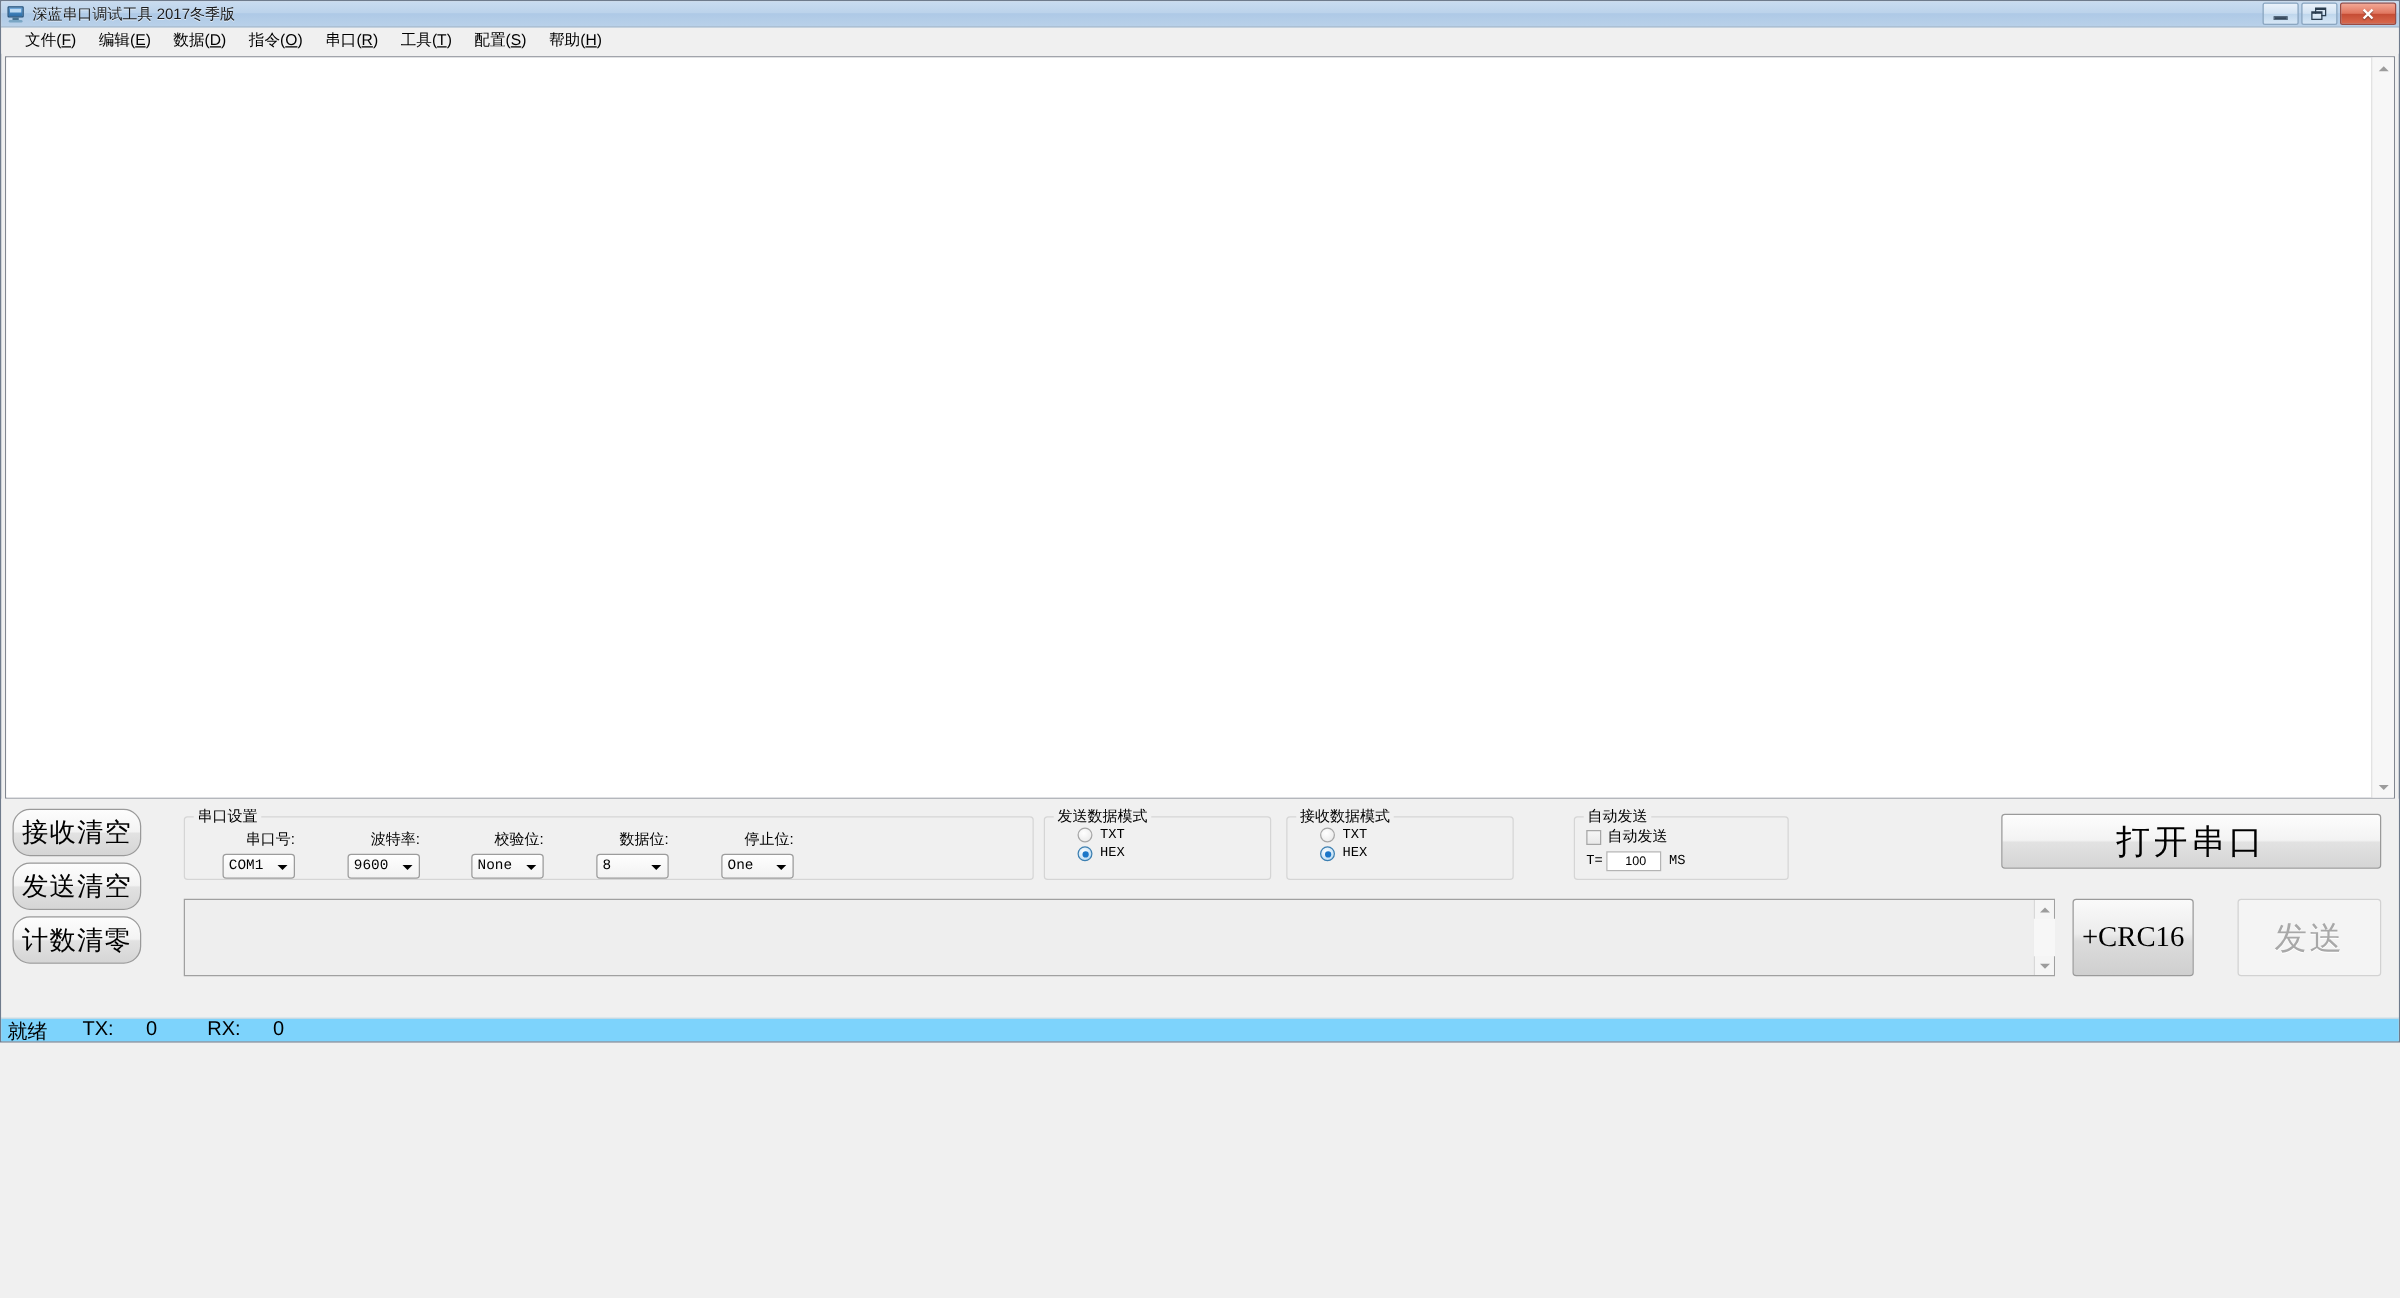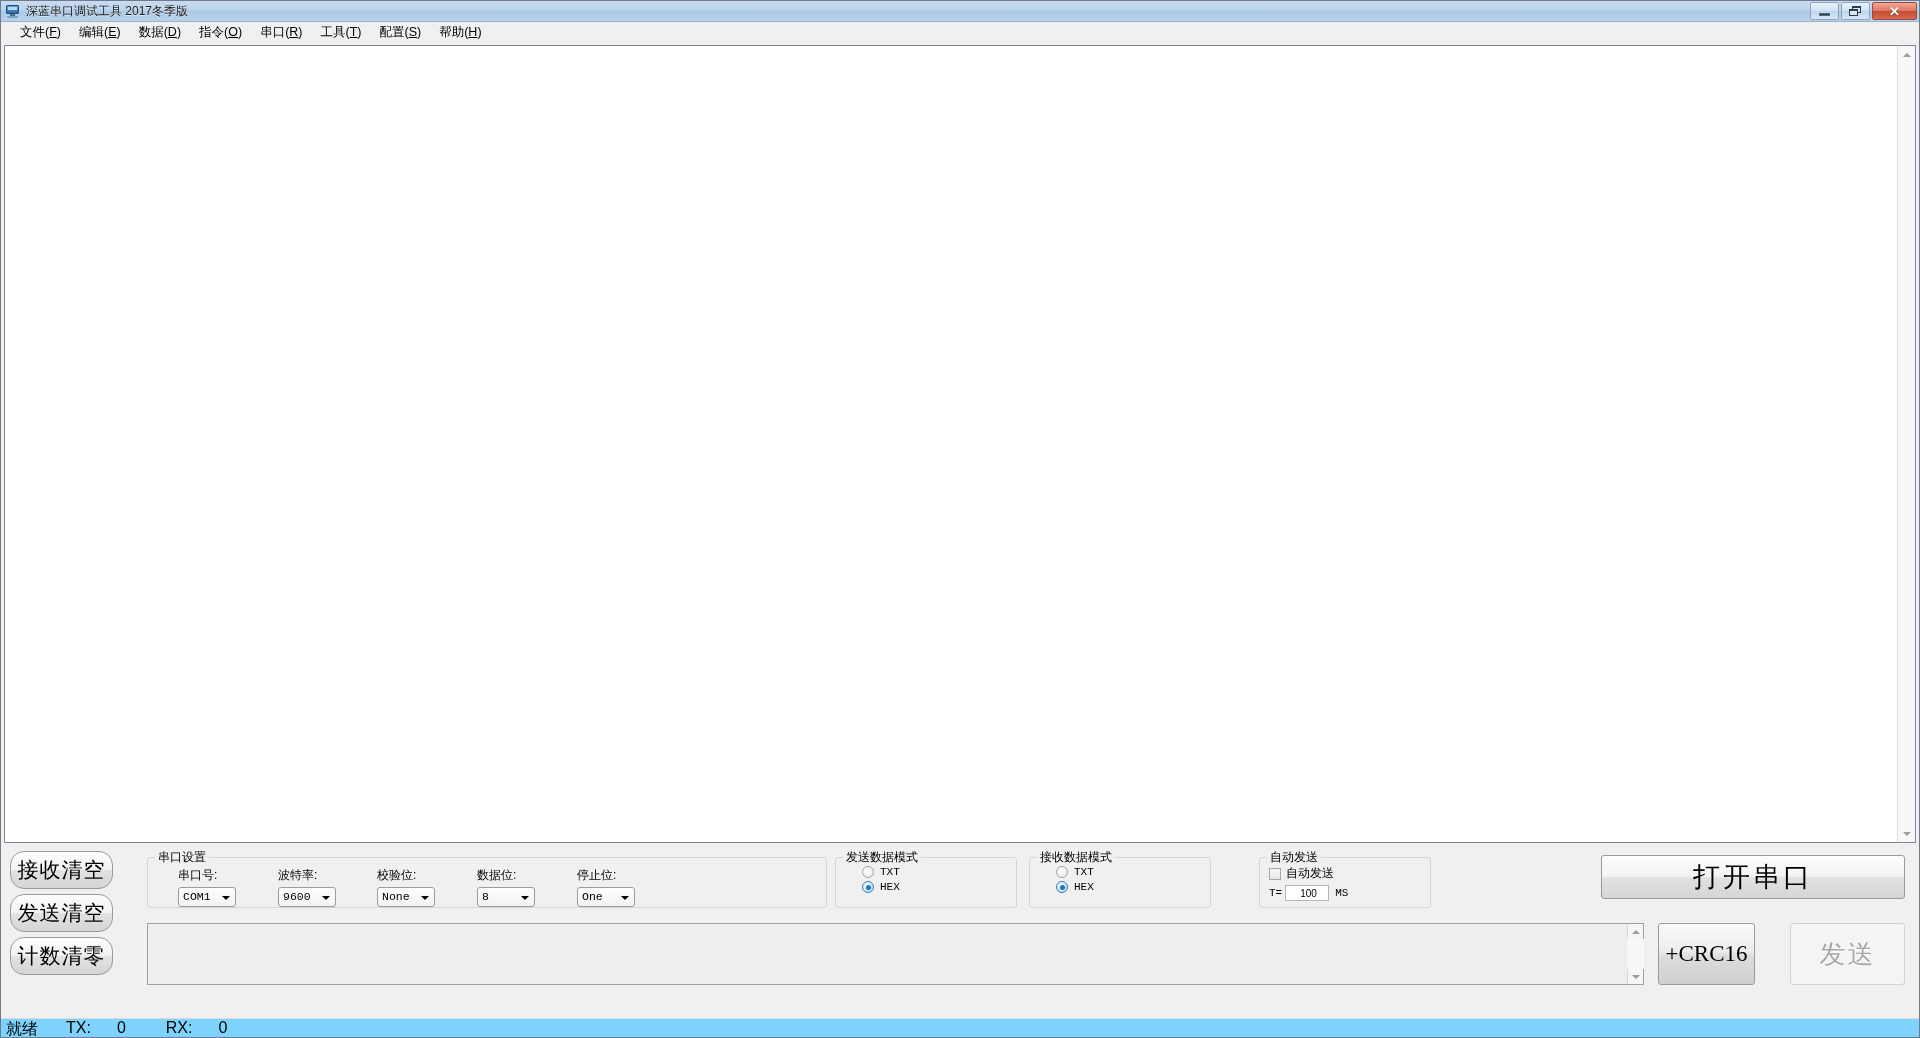--- a/index.html
+++ b/index.html
@@ -9,21 +9,21 @@
     width: 1920px;
     height: 1038px;
     overflow: hidden;
     font-family: "Liberation Sans", sans-serif;
     background: #f0f0f0;
   }
 
   #app {
     position: relative;
     width: 1920px;
-    height: 1038px;
+    height: 834px;
     background: #f0f0f0;
     border: 1px solid #6f7b8c;
     box-sizing: border-box;
     display: flex;
     flex-direction: column;
   }
 
   
   .titlebar {
     height: 21px;
@@ -253,21 +253,21 @@
     font-size: 12px;
     color: #000;
     white-space: nowrap;
     font-family: Liberation Sans, sans-serif;
   }
 
   
   #grp-serial { left: 146px; top: 14px; width: 680px; height: 51px; }
   .field {
     position: absolute;
-    text-align: left;
+    text-align: right;
   }
   .field-label {
     font-size: 12px;
     color: #000;
     display: block;
     margin-bottom: 3px;
     white-space: nowrap;
     font-family: "Liberation Sans", sans-serif;
   }
   .combo {

